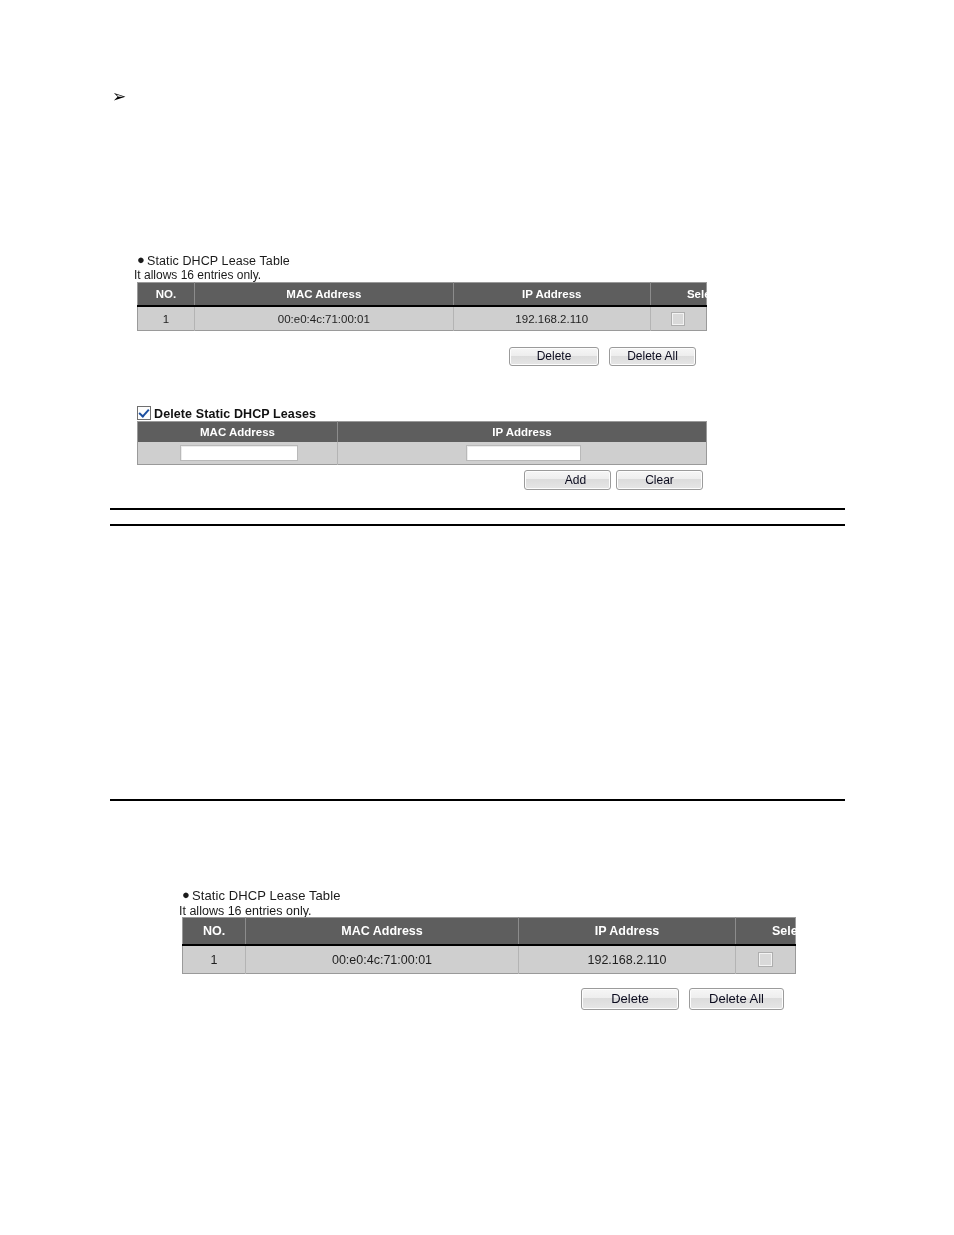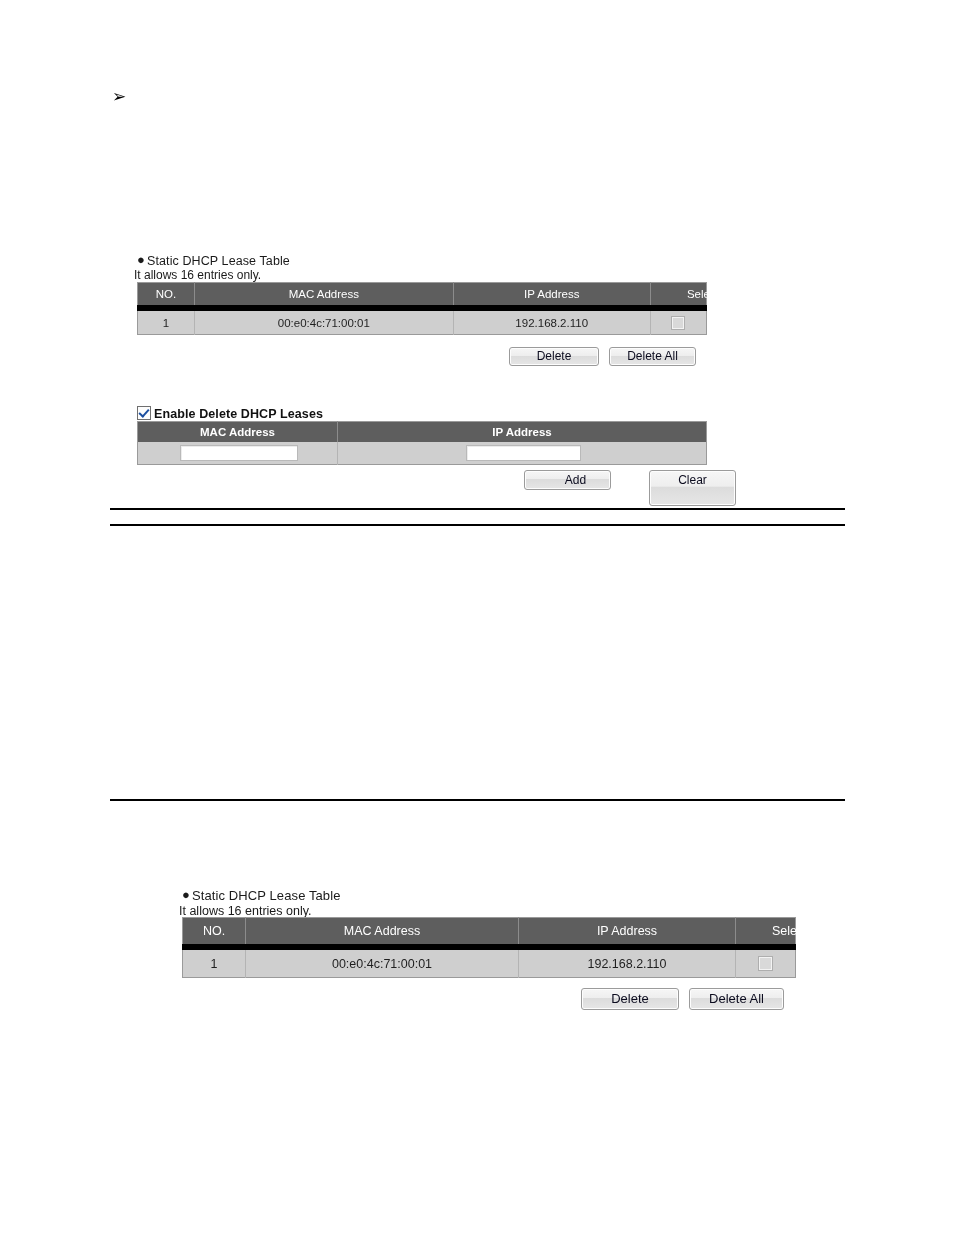--- a/index.html
+++ b/index.html
@@ -54,24 +54,24 @@
   
   table.dhcp {
     border-collapse: collapse;
     table-layout: fixed;
     border: 1px solid #9a9a9a;
     background: #d0d0d0;
   }
   table.dhcp th {
     background: #5e5e5e;
     color: #ffffff;
-    font-weight: normal;
+    font-weight: bold;
     text-align: center;
     border-right: 1px solid #8c8c8c;
-    border-bottom: 6px solid #000000;
+    border-bottom: 2px solid #000000;
     padding: 0;
   }
   table.dhcp th:last-child { border-right: none; padding-left: 36px; }
   table.dhcp td {
     background: #cfcfcf;
     color: #1f1f1f;
     text-align: center;
     border-right: 1px solid #b4b4b4;
     padding: 0;
   }
@@ -113,21 +113,21 @@
     font-family: "Liberation Sans", sans-serif;
     white-space: nowrap;
   }
 
   
   #btn-delete-top  { left: 509px; top: 347px; width: 90px; height: 19px; line-height: 17px; font-size: 12px; }
   #btn-deleteall-top { left: 609px; top: 347px; width: 87px; height: 19px; line-height: 17px; font-size: 12px; }
 
   
   #btn-add   { left: 524px; top: 470px; width: 87px; height: 20px; line-height: 18px; font-size: 12px; padding-left: 16px; }
-  #btn-clear { left: 649px; top: 470px; width: 87px; height: 36px; line-height: 18px; font-size: 12px; }
+  #btn-clear { left: 616px; top: 470px; width: 87px; height: 20px; line-height: 18px; font-size: 12px; }
 
   
   #btn-delete-bottom   { left: 581px; top: 988px; width: 98px; height: 22px; line-height: 20px; font-size: 13px; }
   #btn-deleteall-bottom{ left: 689px; top: 988px; width: 95px; height: 22px; line-height: 20px; font-size: 13px; }
 
   
   #enable-row { left: 137px; top: 404px; height: 16px; }
   .enable-box {
     display: inline-block;
     width: 12px;
@@ -245,21 +245,21 @@
         <span class="cb"></span>
       </td>
     </tr>
   </tbody>
 </table>
 
 <div class="abs btn" id="btn-delete-top">Delete</div>
 <div class="abs btn" id="btn-deleteall-top">Delete All</div>
 
 <div class="abs" id="enable-row">
-  <span class="enable-box"></span><span class="enable-label">Enable Delete DHCP Leases</span>
+  <span class="enable-box"></span><span class="enable-label">Delete Static DHCP Leases</span>
 </div>
 
 <table class="abs" id="table-form">
   <colgroup>
     <col style="width:200px">
     <col style="width:369px">
   </colgroup>
   <thead>
     <tr>
       <th>MAC Address</th>

